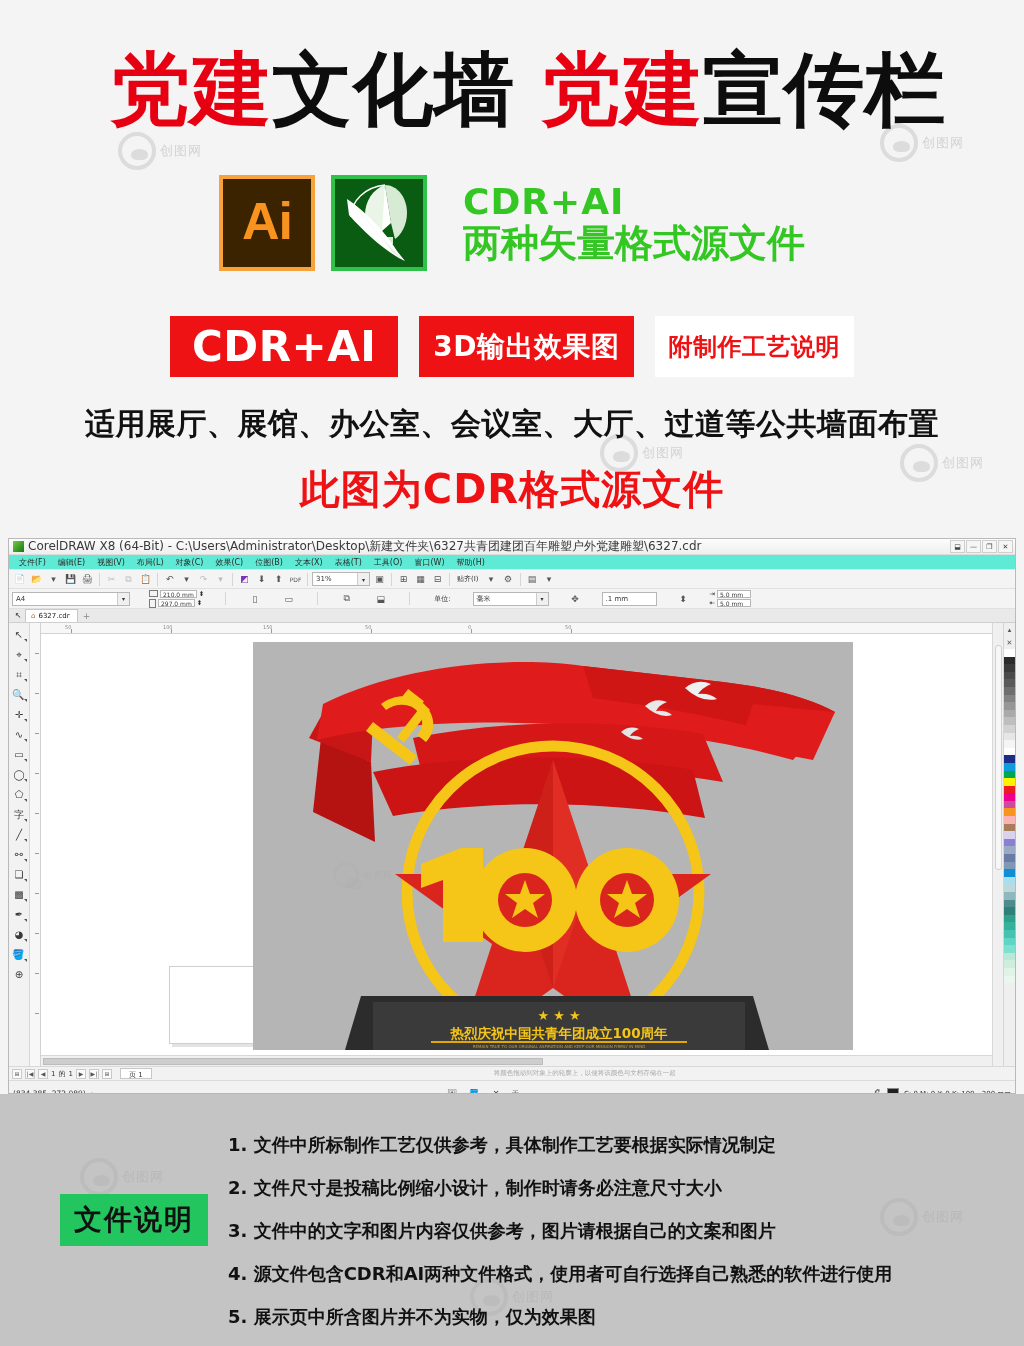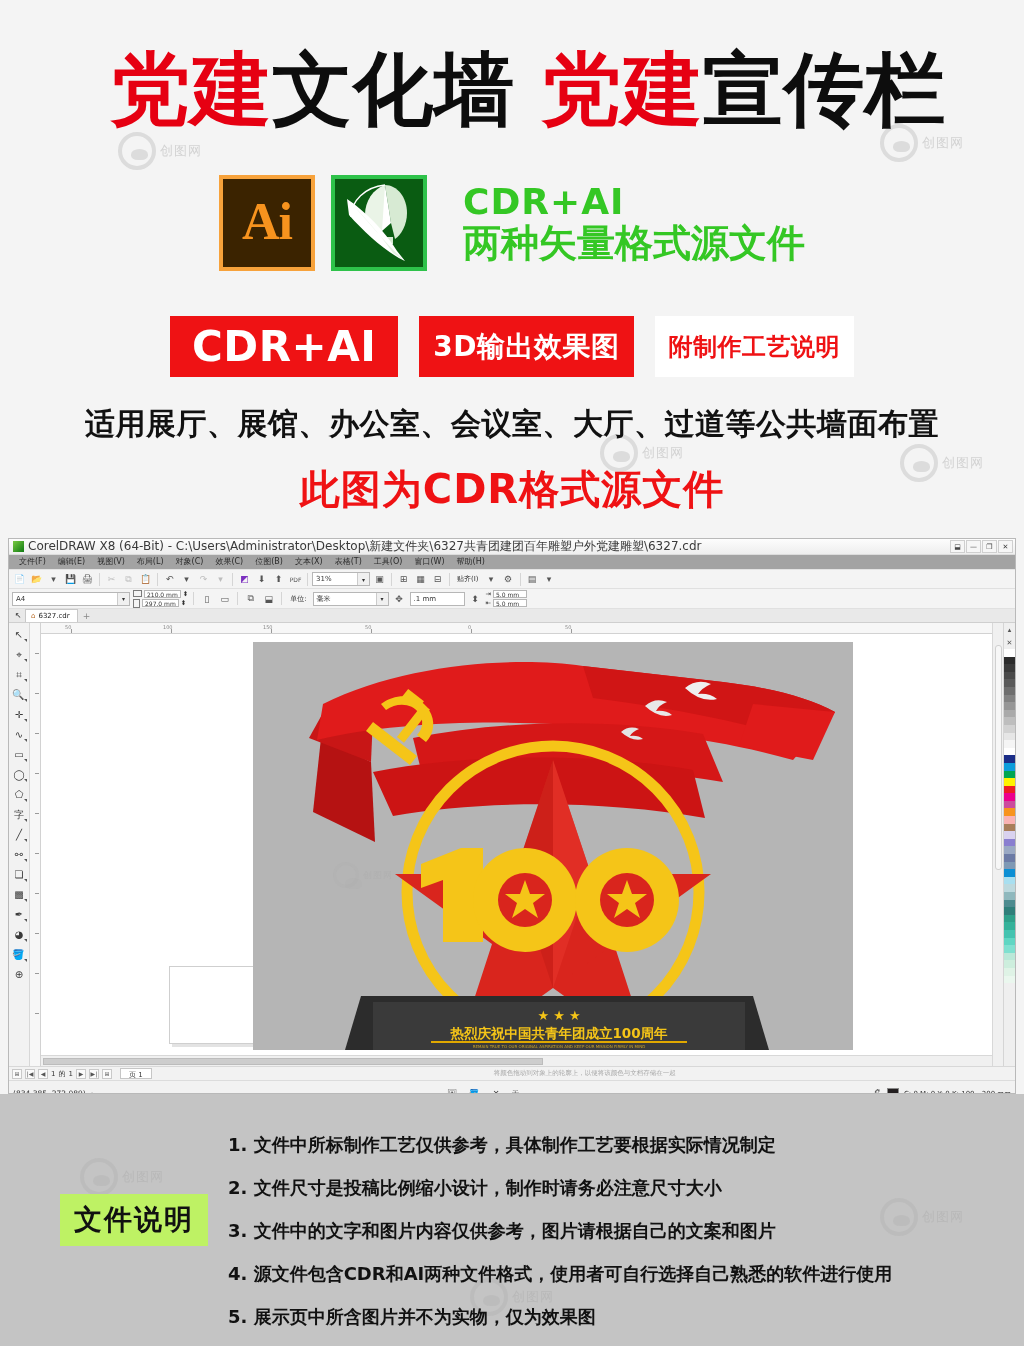--- a/index.html
+++ b/index.html
@@ -26,21 +26,21 @@
                font-size: 80px; line-height: 96px; letter-spacing: 1px; white-space: nowrap; }
   .title-red { color: #e60012; }
   .title-black { color: #0d0d0d; }
   .title-gap { display: inline-block; width: 26px; }
 
   .fmt-row { position: absolute; left: 0; top: 175px; width: 1024px; display: flex; justify-content: center;
              align-items: center; gap: 16px; }
   .ico { width: 96px; height: 96px; display:block; }
   .ai-ico { background: #3b2300; border: 4px solid #f7a23b; position: relative; }
   .ai-ico .ai-txt { position:absolute; inset:0; display:flex; align-items:center; justify-content:center;
-                    color:#f7931e; font-size: 52px; font-weight: bold; font-family:Liberation Serif, serif;
+                    color:#f7931e; font-size: 52px; font-weight: bold; font-family:Liberation Sans, sans-serif;
                     letter-spacing:-1px; padding-bottom:4px; }
   .cdr-ico { background: #0a5c12; border: 4px solid #2ec24a; position: relative; overflow: hidden; }
   .fmt-text { margin-left: 20px; color: #34c724; font-weight: bold; line-height: 1.12;
               font-family:"DejaVu Sans","Liberation Sans",sans-serif; }
   .fmt-text .l1 { font-size: 36px; letter-spacing: 1px; }
   .fmt-text .l2 { font-size: 38px; }
 
   .badges { position: absolute; left: 0; top: 316px; width: 1024px; display: flex; justify-content: center;
             align-items: stretch; gap: 21px; }
   .badge { display: flex; align-items: center; justify-content: center; font-weight: bold;
@@ -64,37 +64,37 @@
   .titlebar { height: 16px; background: linear-gradient(#fdfdfd,#eeeeee); display: flex; align-items: center;
               padding: 0 2px; border-bottom: 1px solid #dcdcdc; }
   .app-logo { width: 11px; height: 11px; background: linear-gradient(135deg,#7ac943 0%,#0e7a12 100%);
               margin: 0 4px 0 2px; flex: 0 0 auto; clip-path: polygon(0 0,100% 0,100% 100%,0 100%); }
   .title-text { font-size: 12px; color: #3a3a3a; white-space: nowrap; overflow: hidden; flex: 1 1 auto; }
   .win-btns { display: flex; gap: 1px; flex: 0 0 auto; }
   .wbtn { width: 15px; height: 13px; border: 1px solid #cfcfcf; background: #f6f6f6; display:flex;
           align-items:center; justify-content:center; font-size: 7px; color:#444; }
   .wbtn.close { background:#f6f6f6; }
 
-  .menubar { height: 15px; display: flex; gap: 0; padding-left: 4px;
-             background: #a3a3a3; border-bottom: 1px solid #e4e4e4; }
+  .menubar { height: 15px; display: flex; align-items: center; gap: 0; padding-left: 4px;
+             background: #5eead4; border-bottom: 1px solid #e4e4e4; }
   .menu-item { font-size: 8px; color: #2b2b2b; padding: 1px 6px; white-space: nowrap; }
 
   .toolbar { height: 19px; display: flex; align-items: center; gap: 2px; padding: 0 3px;
              background: #f4f4f4; border-bottom: 1px solid #e0e0e0; }
   .tb { width: 15px; height: 15px; border: 1px solid transparent; display: flex; align-items: center;
         justify-content: center; font-size: 9px; color: #555; }
   .tb.dis { color: #bdbdbd; }
   .tb-sep { width: 1px; height: 13px; background: #d5d5d5; margin: 0 2px; }
   .tb-combo { height: 14px; border: 1px solid #b7b7b7; background: #fff; display: flex; align-items: center;
               font-size: 7px; color: #333; padding-left: 3px; position: relative; }
   .tb-combo .arr { position: absolute; right: 0; top: 0; bottom: 0; width: 12px; border-left: 1px solid #cbcbcb;
                    background: #f0f0f0; display: flex; align-items: center; justify-content: center; font-size: 6px; }
   .tb-label { font-size: 7px; color: #333; padding: 0 3px; white-space: nowrap; }
 
-  .propbar { height: 20px; display: flex; align-items: center; gap: 3px; padding: 0 3px;
+  .propbar { height: 20px; display: flex; align-items: center; gap: 19px; padding: 0 3px;
              background: #f4f4f4; border-bottom: 1px solid #e0e0e0; }
   .spin2 { display: flex; flex-direction: column; justify-content: center; gap: 1px; }
   .spin2 .sr { display: flex; align-items: center; gap: 2px; font-size: 6.5px; color: #333; }
   .spin2 .sbox { border: 1px solid #b7b7b7; background: #fff; padding: 0 2px; min-width: 34px; height: 8px;
                  line-height: 8px; font-size: 6px; }
   .ico-sq { width: 7px; height: 9px; border: 1px solid #7b7b7b; }
   .ico-sq.land { width: 9px; height: 7px; }
 
   .tabrow { height: 14px; display: flex; align-items: center; background: #e9e9e9;
             border-bottom: 1px solid #cfcfcf; padding-left: 2px; }
@@ -152,21 +152,21 @@
   .statusbar { height: 26px; background: #f2f2f2; border-top: 1px solid #dcdcdc; display: flex;
                align-items: center; padding: 0 4px; gap: 6px; font-size: 7px; color: #333; }
   .coord { font-size: 7.5px; color: #333; }
   .sb-mid { flex: 1 1 auto; display: flex; align-items: center; justify-content: center; gap: 10px; }
   .sb-right { display: flex; align-items: center; gap: 5px; }
   .swatch-k { width: 12px; height: 12px; background: #231f20; border: 1px solid #8a8a8a; }
   .statusicon { width: 12px; height: 11px; display:flex; align-items:center; justify-content:center; font-size:8px; }
 
   
   .notes { position: absolute; left: 0; top: 1094px; width: 1024px; height: 252px; background: #c4c4c4; }
-  .notes-label { position: absolute; left: 60px; top: 1194px; background: #bef264; color: #111;
+  .notes-label { position: absolute; left: 60px; top: 1194px; background: #22c55e; color: #111;
                  font-weight: bold; font-size: 28px; padding: 7px 14px; letter-spacing: 2px;
                  font-family:"DejaVu Serif","Liberation Serif",serif; }
   .notes-list { position: absolute; left: 228px; top: 1123px; width: 780px; }
   .note { font-size: 18px; color: #111; line-height: 43px; white-space: nowrap; font-weight: 600;
           font-family:"DejaVu Sans","Liberation Sans",sans-serif; }
 </style>
 </head>
 <body>
 
 <div id="page">

